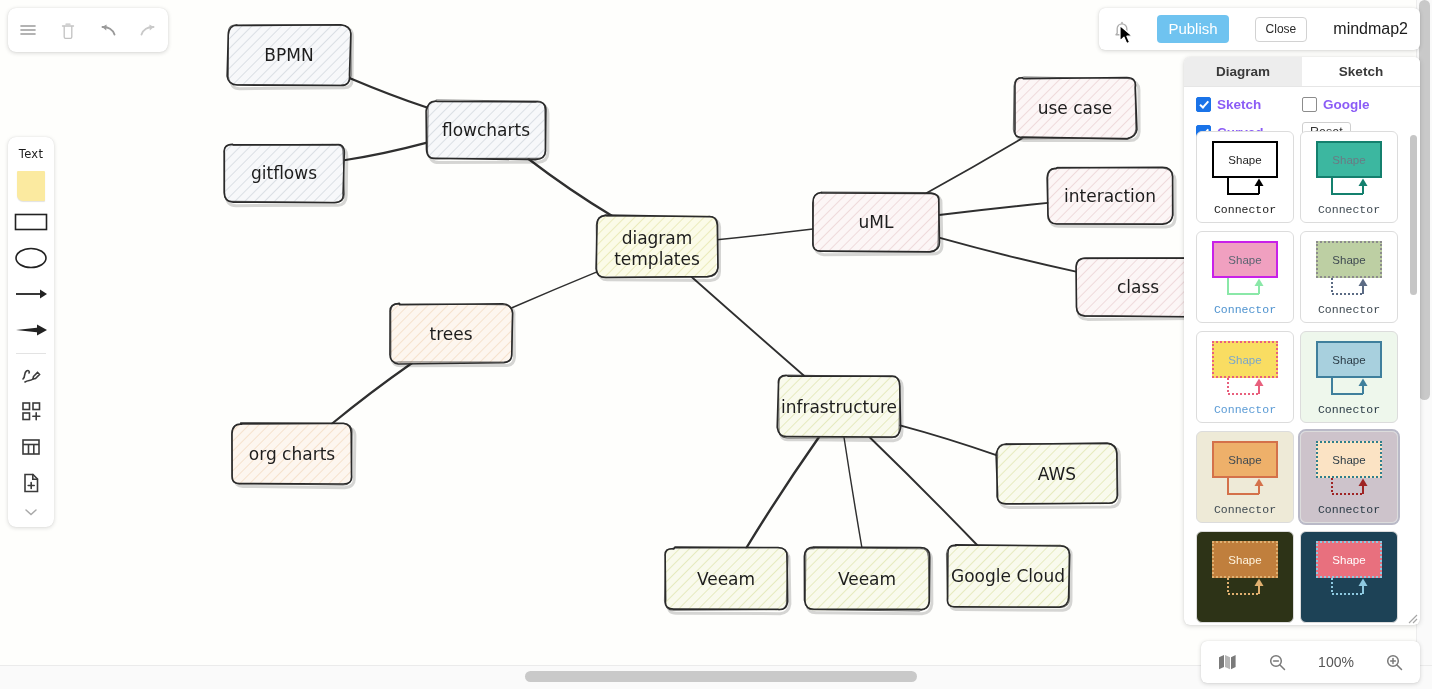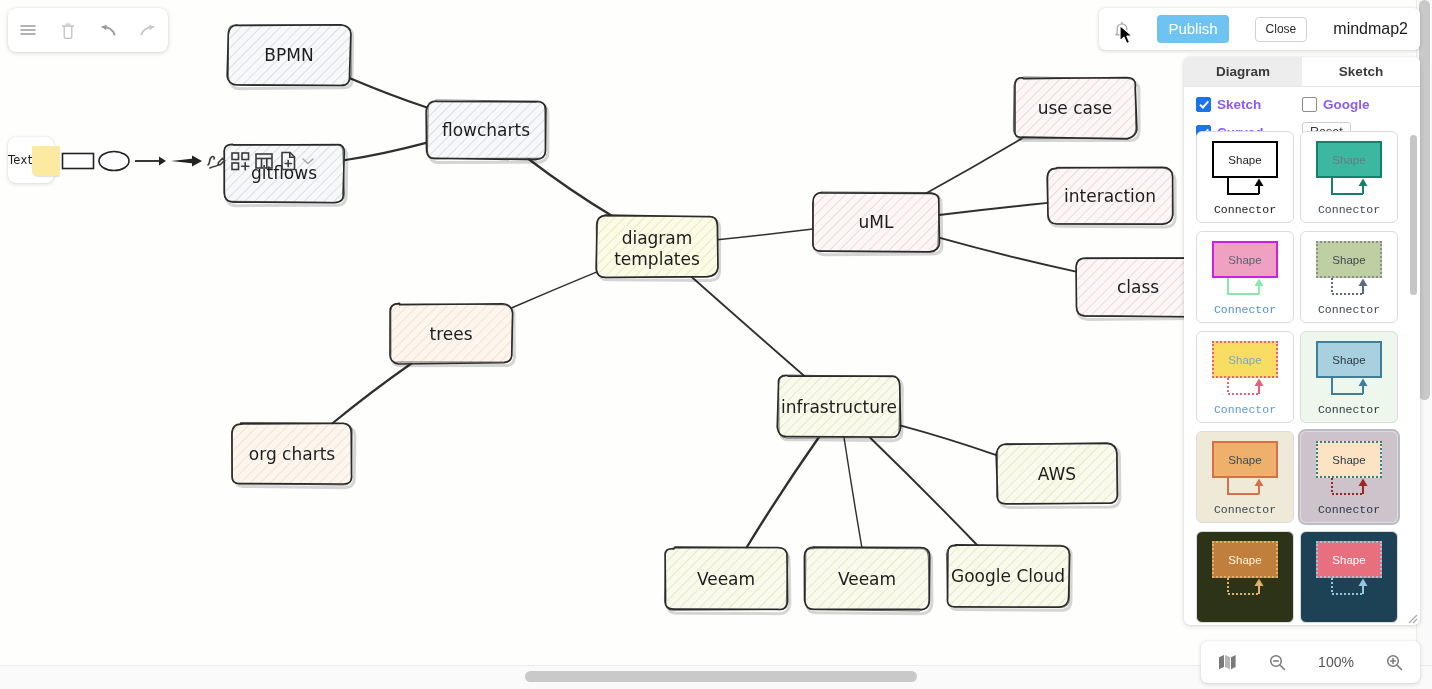--- a/index.html
+++ b/index.html
@@ -36,21 +36,21 @@
     border-radius: 4px; cursor: pointer;
   }
 
   
   .shape-palette {
     position: absolute; left: 8px; top: 137px;
     width: 46px;
     background: #fff; border-radius: 8px;
     box-shadow: 0 1px 4px rgba(0,0,0,.14), 0 0 1px rgba(0,0,0,.12);
     padding: 6px 0 4px 0;
-    display: flex; flex-direction: row; align-items: center;
+    display: flex; flex-direction: column; align-items: center;
     z-index: 20;
   }
   .sp-label {
     font-size: 11.5px; color: #1c1c1c; margin: 4px 0 7px 0;
     font-family: "DejaVu Sans", sans-serif; letter-spacing: .3px;
   }
   .sp-item {
     width: 38px; height: 36px;
     display: flex; align-items: center; justify-content: center;
     cursor: pointer; border-radius: 4px;

